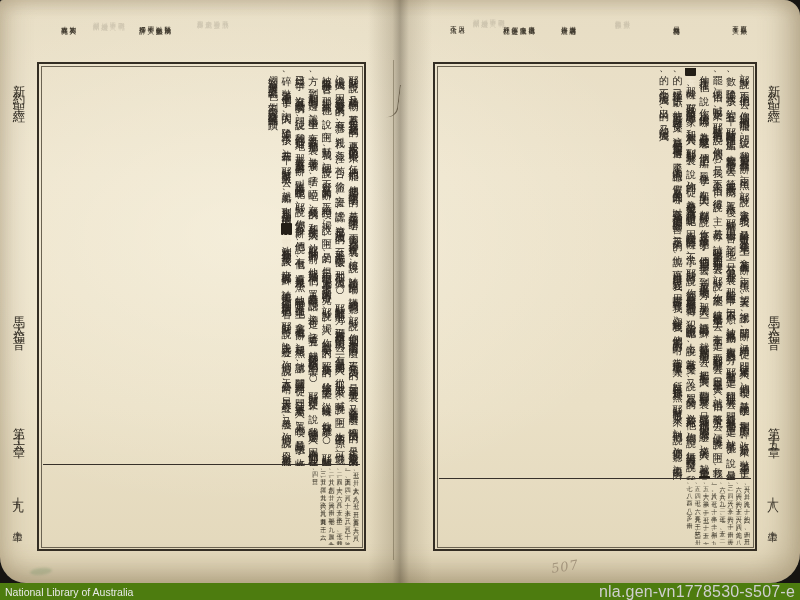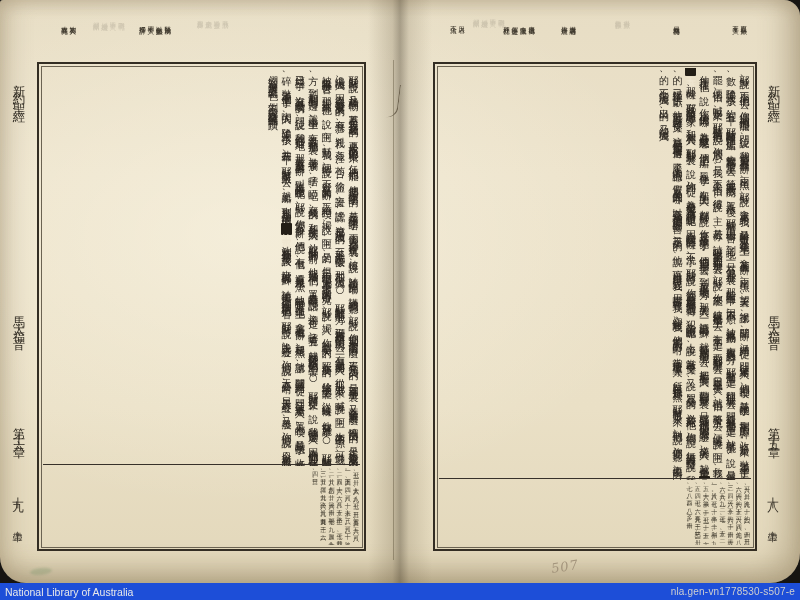--- a/index.html
+++ b/index.html
@@ -75,26 +75,26 @@
   
   .pencil{
     position:absolute;left:551px;top:559px;
     font-family:"DejaVu Serif",serif;font-style:italic;
     font-size:13px;color:#a3947c;transform:rotate(-9deg);letter-spacing:1px;
   }
   .smudge{position:absolute;left:30px;top:568px;width:22px;height:7px;
     background:rgba(132,152,112,.4);border-radius:50%;filter:blur(1.2px);transform:rotate(-6deg);}
 
   .nla-bar{
-    position:absolute;left:0;bottom:0;width:800px;height:17px;background:#1d4ed8;
+    position:absolute;left:0;bottom:0;width:800px;height:17px;background:#4d7c0f;
     display:flex;justify-content:space-between;align-items:center;padding:0 5px;
     font-family:"Liberation Sans",sans-serif;
   }
   .nla-left{color:#e9e9e9;font-size:10.5px;}
-  .nla-right{color:#cfcfcf;font-size:10px;letter-spacing:.2px;}
+  .nla-right{color:#cfcfcf;font-size:16px;letter-spacing:.2px;}
 </style>
 </head>
 <body>
 
 <div class="book">
 
   <div class="note ghost cjk" style="left:92px;top:17px">醫治眾病
 以七餅數魚
 食四千人
 婦孺不計</div>

